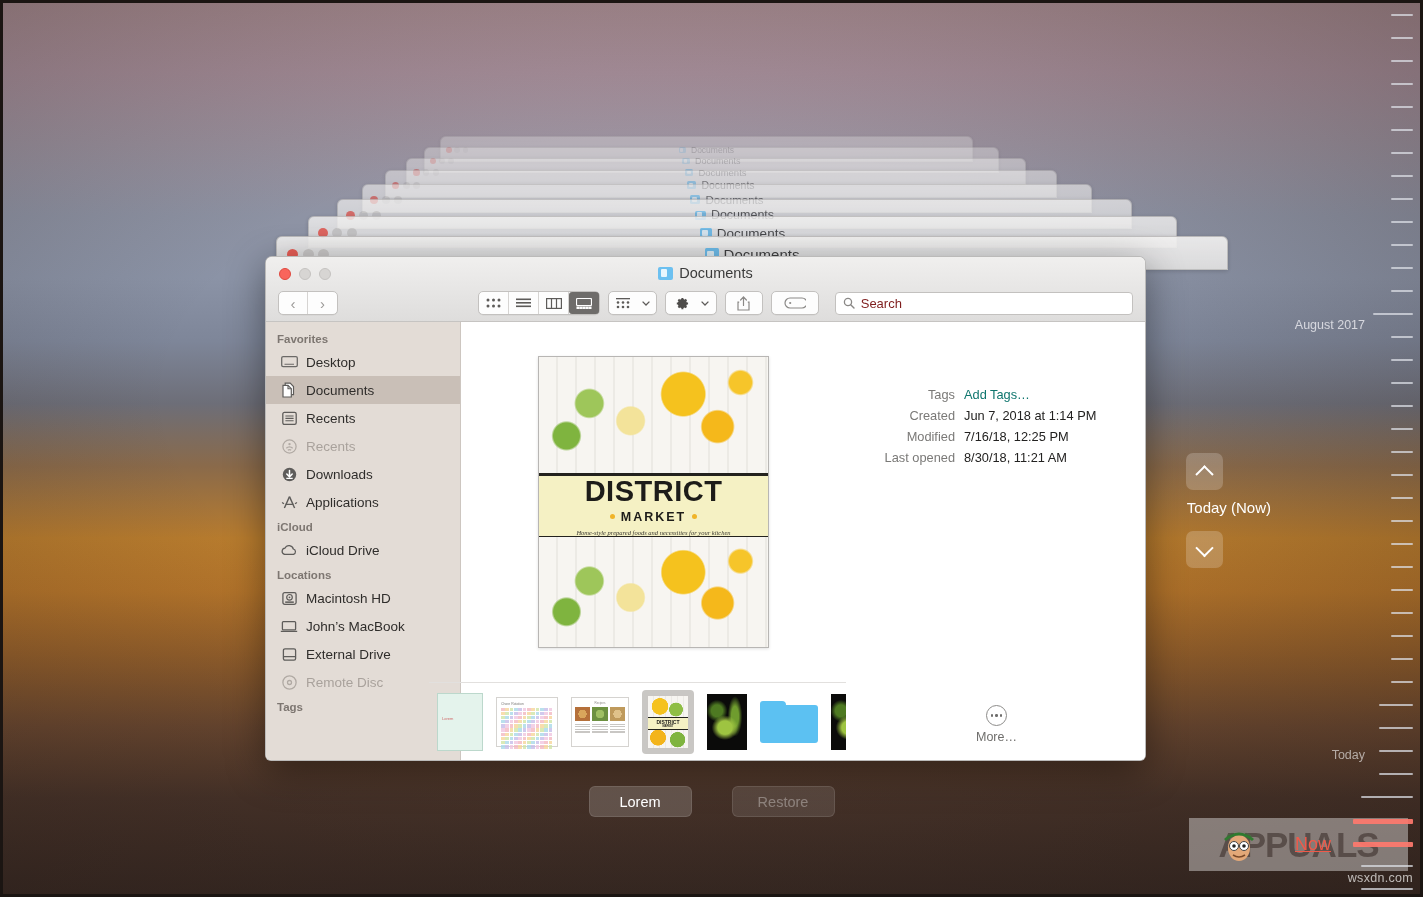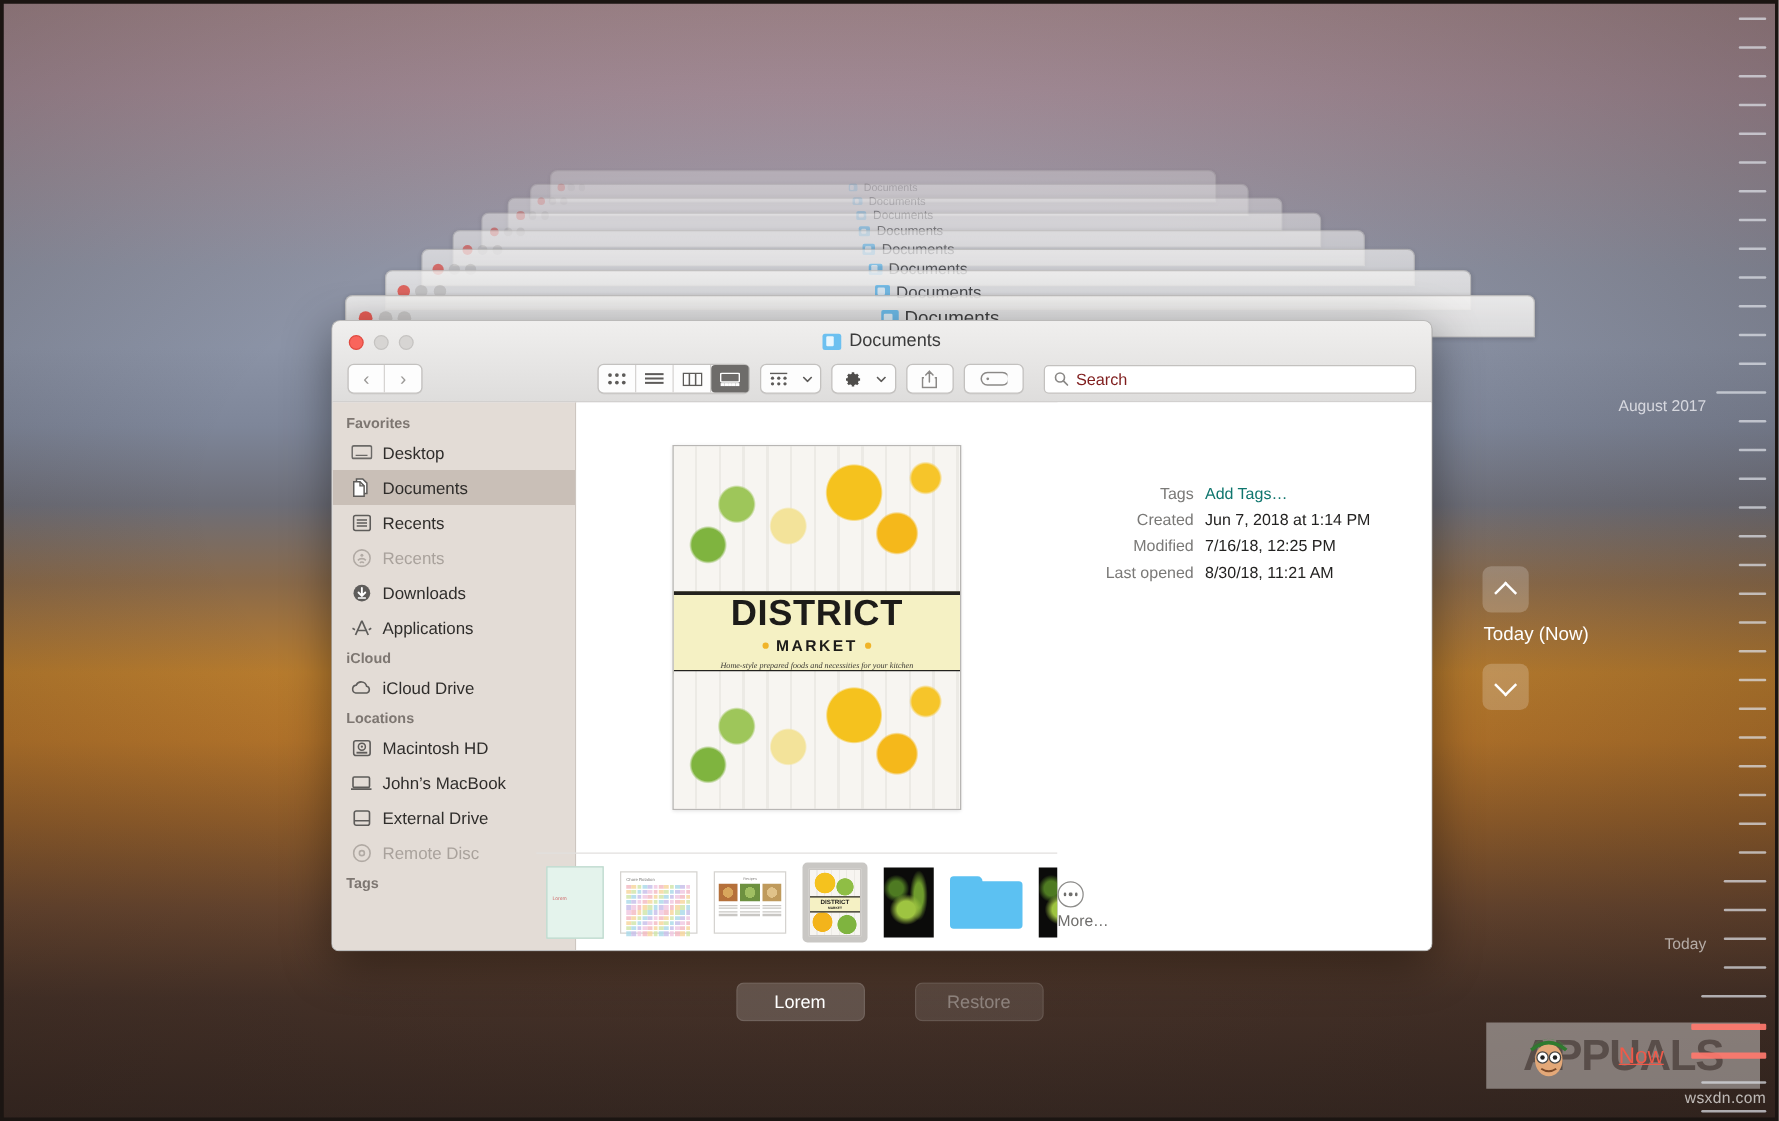--- a/index.html
+++ b/index.html
@@ -244,21 +244,21 @@
   .info-name { font-size: 17.5px; color: #181818; line-height: 1.15; }
   .info-meta { font-size: 13px; color: #5d5c5a; margin-top: 4px; }
   .info-rows { margin-top: 40px; padding: 0 20px 0 0; }
   .info-row { display: flex; font-size: 12.8px; line-height: 21px; }
   .info-label { width: 118px; text-align: right; color: #77difference; }
   .info-label { color: #7a7977; padding-right: 9px; }
   .info-val { color: #232221; }
   .info-val.ph { color: #0f766e; }
   .more-wrap {
     position: absolute; left: 0; right: 0; bottom: 16px;
-    display: flex; flex-direction: column; align-items: flex-start; gap: 4px;
+    display: flex; flex-direction: column; align-items: center; gap: 4px;
   }
   .more-circle {
     width: 21px; height: 21px; border-radius: 50%;
     border: 1.3px solid #8d8c8a;
     display: flex; align-items: center; justify-content: center;
     gap: 2px;
   }
   .more-circle i { width: 2.4px; height: 2.4px; border-radius: 50%; background: #6f6e6c; display: block; }
   .more-label { font-size: 12.5px; color: #6f6e6c; }
 

